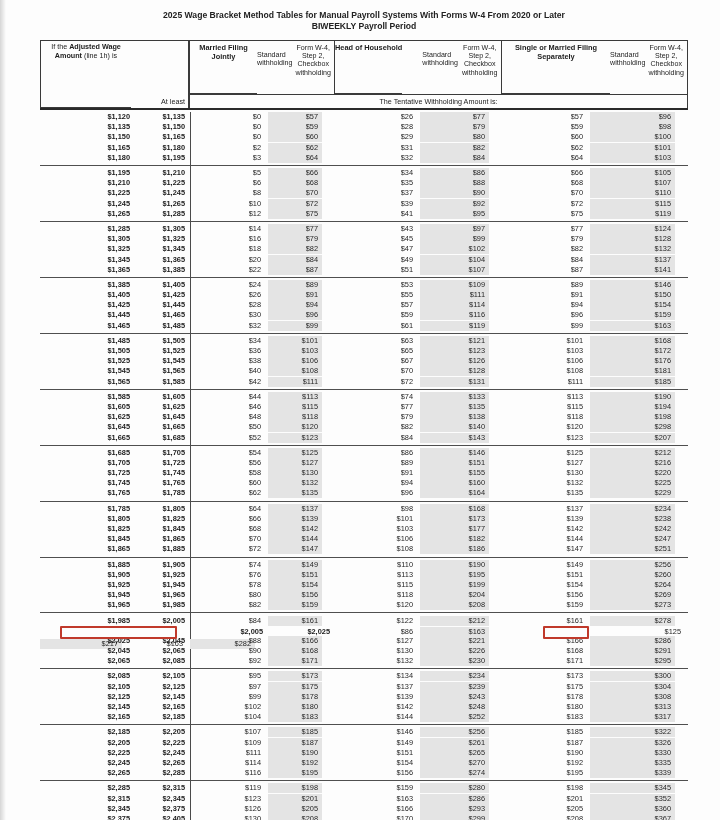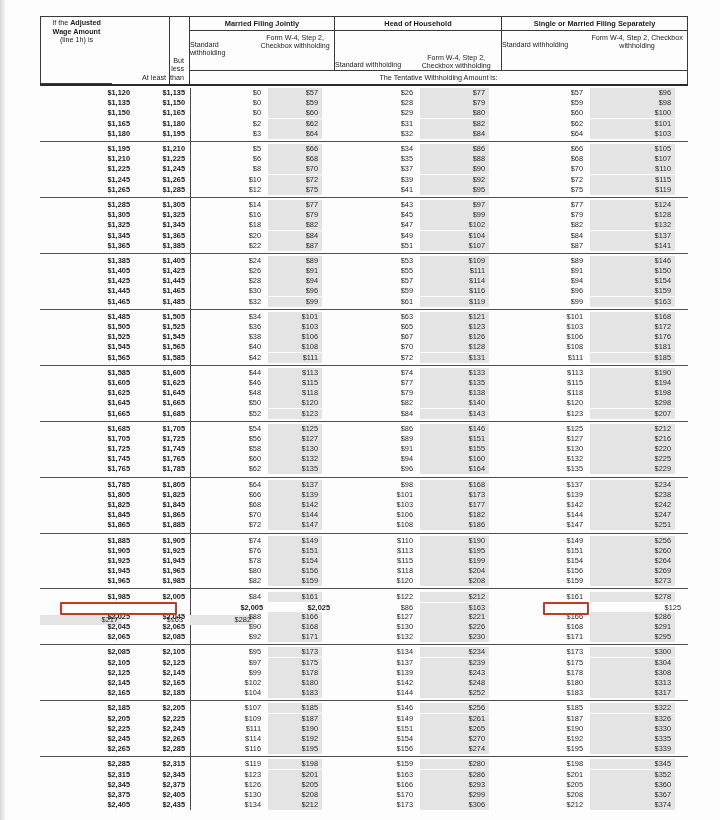--- a/index.html
+++ b/index.html
@@ -17,21 +17,21 @@
 
   
   .thead{display:flex;margin-top:8px;height:70px;border-bottom:2px solid #2a2a2a;box-sizing:border-box;}
   .wage-box{width:150px;box-sizing:border-box;border:1px solid #3a3a3a;border-bottom:none;display:flex;flex-direction:row;}
   .wage-label{font-size:7.2px;line-height:8.6px;text-align:center;padding:2px 6px 2px 6px;border-bottom:1px solid #3a3a3a;}
   .wage-sub{flex:1;display:flex;}
   .wage-sub .al{width:58px;box-sizing:border-box;border-right:1px solid #3a3a3a;display:flex;align-items:flex-end;justify-content:flex-end;padding:0 3px 2px 0;font-size:7.2px;}
   .wage-sub .bl{flex:1;display:flex;align-items:flex-end;justify-content:flex-end;text-align:right;padding:0 5px 2px 0;font-size:7.2px;line-height:8.4px;}
   .groups{width:498px;display:flex;flex-direction:column;box-sizing:border-box;border-top:1px solid #3a3a3a;border-right:1px solid #3a3a3a;}
   .grow{flex:1;display:flex;}
-  .gbox{display:flex;flex-direction:column;box-sizing:border-box;border-right:1px solid #3a3a3a;}
+  .gbox{display:flex;flex-direction:row;box-sizing:border-box;border-right:1px solid #3a3a3a;}
   .gbox:last-child{border-right:none;}
   .g-mfj{width:145px;} .g-hoh{width:167px;gap:20px;} .g-s{flex:1;}
   .glabel{font-weight:bold;font-size:7.4px;line-height:9px;text-align:center;border-bottom:1px solid #3a3a3a;padding:2px 0 2px 0;}
   .gsub{flex:1;display:flex;font-size:7.1px;line-height:8.2px;padding-top:3px;}
   .sstd{width:46%;padding-top:7px;}
   .schk{flex:1;text-align:center;padding:0 3px;}
   .tentative{border-top:1px solid #3a3a3a;text-align:center;font-size:7.2px;padding:2px 0 2px 0;}
 
   
   .tbody{position:relative;margin-top:2px;}
@@ -50,29 +50,32 @@
   .hl-wage{grid-column:1/3;grid-row:1;align-self:center;margin-left:20px;margin-right:13px;}
   .hl-single{grid-column:7/8;grid-row:1;align-self:center;justify-self:end;width:46px;margin-right:1px;}
 </style>
 </head>
 <body>
 
 <div class="scan-edge"></div>
 
 <div class="doc">
 
+  <div class="title">
+    <span>2025 Wage Bracket Method Tables for Manual Payroll Systems With Forms W-4 From 2020 or Later</span>
+    <span class="l2">BIWEEKLY Payroll Period</span>
+  </div>
 
   <div class="thead">
     <div class="wage-box">
       <div class="wage-label">
         <span>If the </span><b>Adjusted Wage Amount</b><span> (line 1h) is</span>
       </div>
       <div class="wage-sub">
         <div class="al">At least</div>
-        <div class="bl">But less than</div>
       </div>
     </div>
     <div class="groups">
       <div class="grow">
         <div class="gbox g-mfj">
           <div class="glabel">Married Filing Jointly</div>
           <div class="gsub">
             <div class="sstd">Standard withholding</div>
             <div class="schk">Form W-4, Step 2, Checkbox withholding</div>
           </div>

